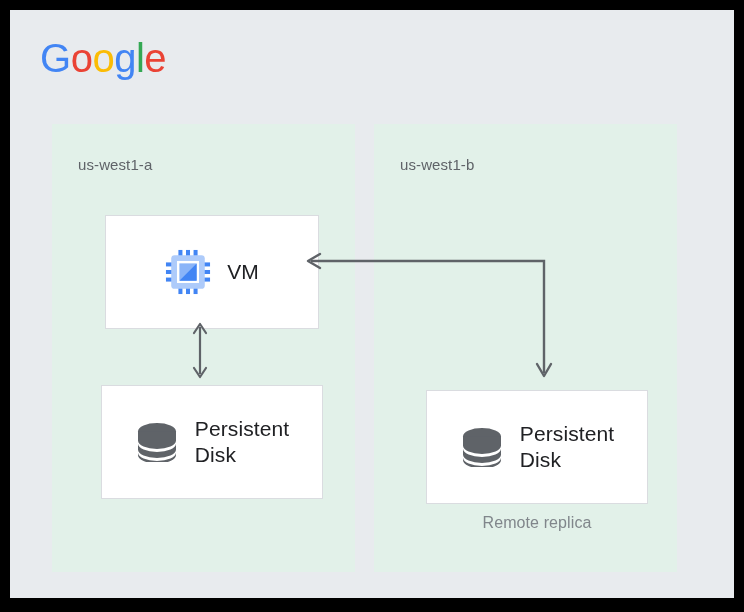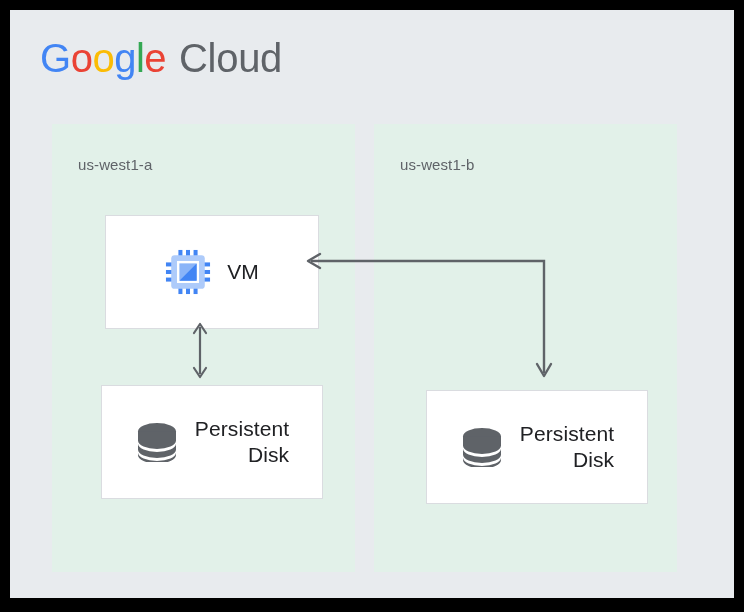--- a/index.html
+++ b/index.html
@@ -86,21 +86,20 @@
 
   
   .card {
     position: absolute;
     background: #ffffff;
     border: 1px solid #dadce0;
     box-sizing: border-box;
     display: flex;
     align-items: center;
     justify-content: center;
-    text-align: right;
   }
   .card-inner {
     display: flex;
     align-items: center;
     gap: 16px;
   }
   .card-label {
     font-size: 21px;
     color: #202124;
     line-height: 1.24;
@@ -165,21 +164,20 @@
 
     <div class="logo">
       <div class="logo-google">
         <span class="g1">G</span>
         <span class="o1">o</span>
         <span class="o2">o</span>
         <span class="g2">g</span>
         <span class="l1">l</span>
         <span class="e1">e</span>
       </div>
-      <div class="logo-cloud">Cloud</div>
     </div>
 
     <div class="zone" id="zone-a">
       <div class="zone-label">us-west1-a</div>
 
       <div class="card" id="card-vm">
         <div class="card-inner">
           <span class="icon-wrap">
             <svg class="icon-chip" viewBox="0 0 48 48" xmlns="http://www.w3.org/2000/svg">
 
@@ -237,20 +235,21 @@
               <path d="M3 9.5 L3 18.5 A19 8.5 0 0 0 41 18.5 L41 9.5 Z" fill="#5f6368"></path>
               <path d="M3 21.5 L3 27.5 A19 8.5 0 0 0 41 27.5 L41 21.5 A19 8.5 0 0 1 3 21.5 Z" fill="#5f6368"></path>
               <path d="M3 30.5 L3 33 A19 8.5 0 0 0 41 33 L41 30.5 A19 8.5 0 0 1 3 30.5 Z" fill="#5f6368"></path>
             </svg>
           </span>
           <div class="card-label">Persistent
 Disk</div>
         </div>
       </div>
 
+      <div class="caption">Remote replica</div>
     </div>
 
     <svg class="arrows" viewBox="0 0 724 588" xmlns="http://www.w3.org/2000/svg">
 
       <g stroke="#5f6368" stroke-width="2.2" fill="none">
         <line x1="190" y1="317" x2="190" y2="364"></line>
         <polyline points="184,323 190,314 196,323" stroke-linecap="round" stroke-linejoin="round"></polyline>
         <polyline points="184,358 190,367 196,358" stroke-linecap="round" stroke-linejoin="round"></polyline>
       </g>
 

